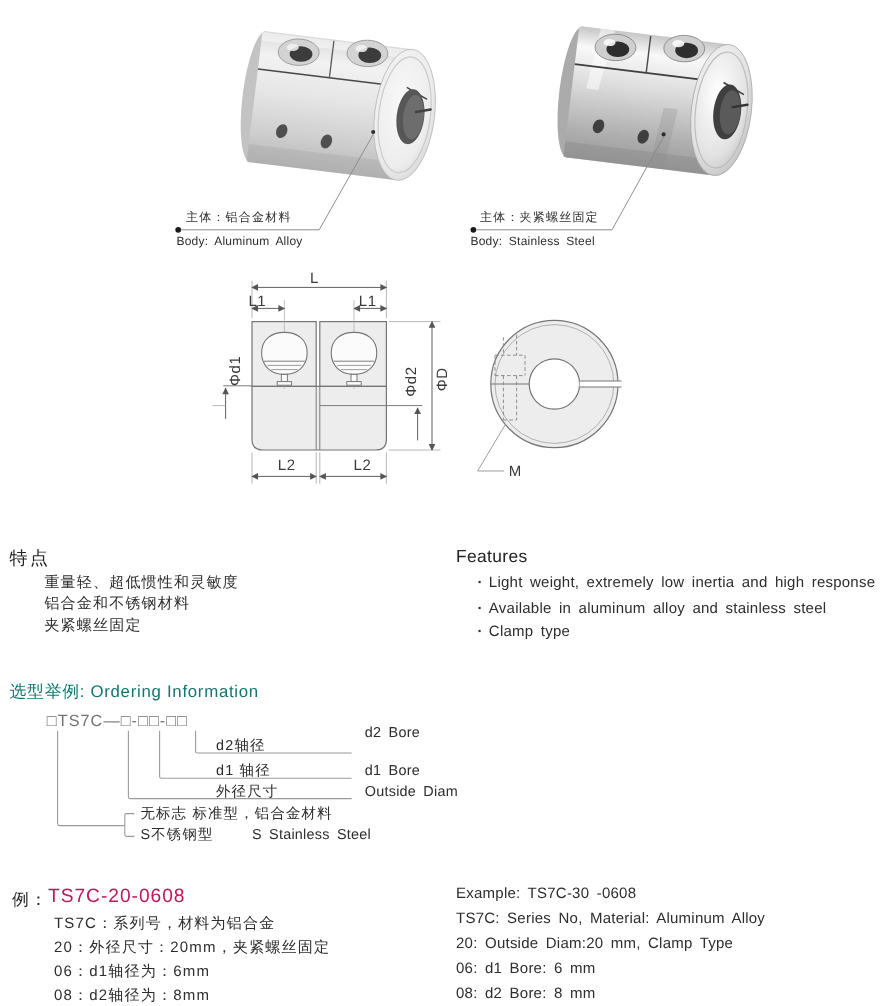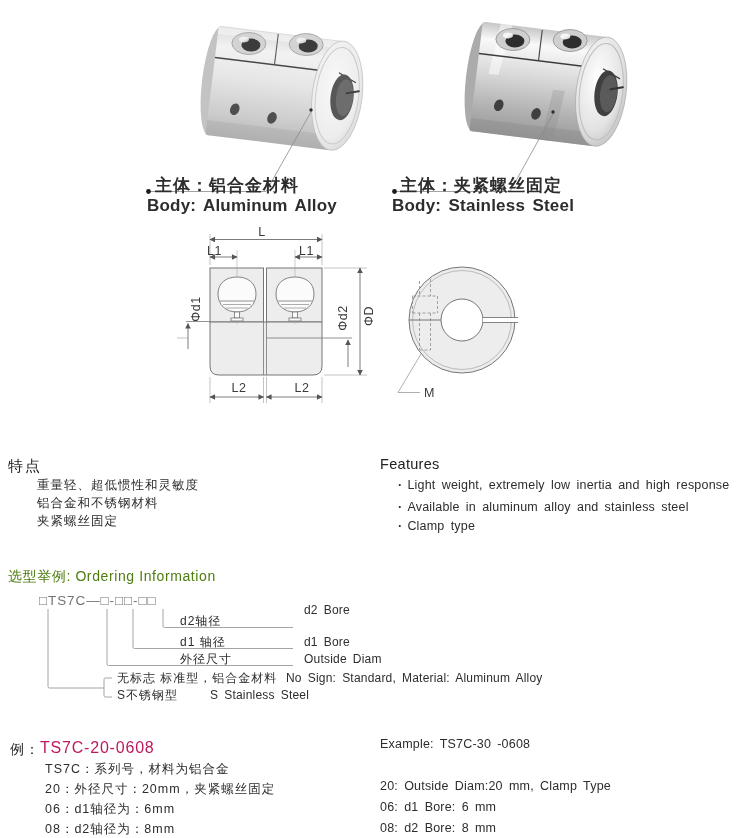--- a/index.html
+++ b/index.html
@@ -1,29 +1,29 @@
 <!DOCTYPE html>
 <html><head>
 <meta charset="utf-8">
 <style>
   html,body{margin:0;padding:0;background:#fff;}
   .canvas{position:relative;width:741px;height:838px;background:#ffffff;overflow:hidden;
           font-family:"Liberation Sans","DejaVu Sans",sans-serif;color:#2d2d2d;}
   .t{position:absolute;white-space:nowrap;line-height:1.15;}
   .zh{letter-spacing:1px;}
   .en{letter-spacing:0.2px;word-spacing:2.5px;}
-  .body-label{font-size:17px;font-weight:bold;}
+  .body-label{font-size:10px;}
   .dim{font-size:12.5px;color:#3a3a3a;letter-spacing:0.5px;}
   .dim-rot{transform:translate(-50%,-50%) rotate(-90deg);}
   .dim-ctr{transform:translate(-50%,-50%);}
   .heading-zh{font-size:15px;letter-spacing:2px;color:#222;}
   .heading-en{font-size:14.5px;color:#222;letter-spacing:0.3px;}
   .feat-item{font-size:12.5px;}
   .bullet{display:inline-block;margin-right:5px;font-weight:bold;}
-  .order-heading{font-size:14px;letter-spacing:0.6px;color:#4d7c0f;}
+  .order-heading{font-size:14px;letter-spacing:0.6px;color:#0f766e;}
   .part-number{font-size:13.5px;letter-spacing:0.9px;color:#737373;}
   .callout{font-size:12px;}
   .callout-zh-right{width:112px;text-align:left;}
   .example-mark{font-size:14px;letter-spacing:1px;color:#222;}
   .example-code{font-size:16px;letter-spacing:0.8px;color:#be185d;}
   .example-line{font-size:12.5px;}
   svg{position:absolute;left:0;top:0;}
 </style>
 </head>
 <body>
@@ -236,29 +236,29 @@
   <div class="t order-heading" style="left:8px;top:568px;">选型举例: Ordering Information</div>
   <div class="t part-number" style="left:39px;top:593px;">□TS7C—□-□□-□□</div>
 
   <div class="t zh callout callout-zh-right" style="left:180px;top:615px;">d2轴径</div>
   <div class="t en callout" style="left:304px;top:604px;">d2 Bore</div>
   <div class="t zh callout callout-zh-right" style="left:180px;top:636px;">d1 轴径</div>
   <div class="t en callout" style="left:304px;top:636px;">d1 Bore</div>
   <div class="t zh callout callout-zh-right" style="left:180px;top:653px;">外径尺寸</div>
   <div class="t en callout" style="left:304px;top:653px;">Outside Diam</div>
   <div class="t zh callout" style="left:117px;top:672px;">无标志 标准型，铝合金材料</div>
-  <div class="t en callout" style="left:286px;top:672px;">No Sign: Standard, Material: Aluminum Alloy</div>
   <div class="t zh callout" style="left:117px;top:689px;">S不锈钢型</div>
   <div class="t en callout" style="left:210px;top:689px;">S Stainless Steel</div>
 
   <div class="t example-mark" style="left:10px;top:741px;">例：</div>
   <div class="t example-code" style="left:40px;top:739px;">TS7C-20-0608</div>
   <div class="t zh example-line" style="left:45px;top:762px;">TS7C：系列号，材料为铝合金</div>
   <div class="t zh example-line" style="left:45px;top:782px;">20：外径尺寸：20mm，夹紧螺丝固定</div>
   <div class="t zh example-line" style="left:45px;top:802px;">06：d1轴径为：6mm</div>
   <div class="t zh example-line" style="left:45px;top:822px;">08：d2轴径为：8mm</div>
 
   <div class="t en example-line" style="left:380px;top:737px;">Example: TS7C-30 -0608</div>
+  <div class="t en example-line" style="left:380px;top:758px;">TS7C: Series No, Material: Aluminum Alloy</div>
   <div class="t en example-line" style="left:380px;top:779px;">20: Outside Diam:20 mm, Clamp Type</div>
   <div class="t en example-line" style="left:380px;top:800px;">06: d1 Bore: 6 mm</div>
   <div class="t en example-line" style="left:380px;top:821px;">08: d2 Bore: 8 mm</div>
 
 </div>
 
 </body></html>

